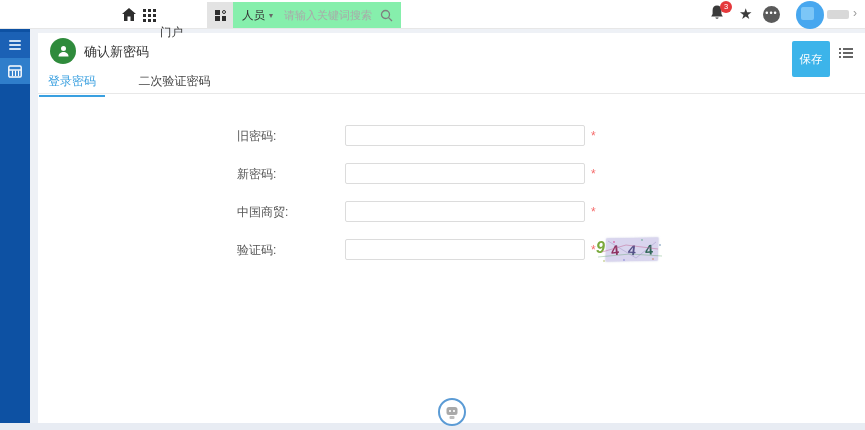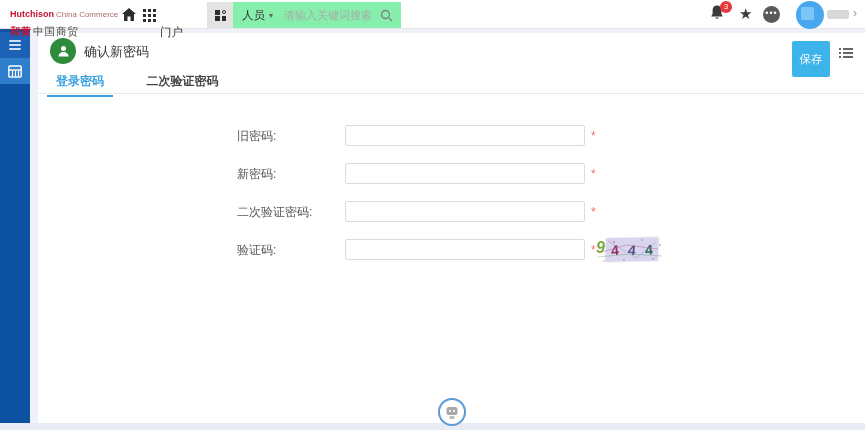--- a/index.html
+++ b/index.html
@@ -52,21 +52,21 @@
   
   .card { position:absolute; left:38px; top:33px; right:0; bottom:7px; background:#fff; }
   .title-icon { position:absolute; left:12px; top:5px; width:26px; height:26px; border-radius:50%; background:#2f8b3c; display:flex; align-items:center; justify-content:center; }
   .page-title { position:absolute; left:46px; top:10px; font-size:13px; color:#333; }
   .save-btn { position:absolute; right:35px; top:8px; width:38px; height:36px; background:#3cb4ea; color:#fff; font-size:11.5px; border:none; border-radius:2px; cursor:pointer; font-family:inherit; }
   .list-btn { position:absolute; right:12px; top:13px; width:14px; cursor:pointer; }
   .list-btn .row { display:flex; align-items:center; margin:2px 0; }
   .list-btn .dot { width:2px; height:2px; background:#666; margin-right:2px; }
   .list-btn .bar { flex:1; height:2px; background:#666; }
 
-  .tabbar { position:absolute; left:0; right:0; top:34px; height:27px; border-bottom:1px solid #e8e8e8; padding-left:13px;font-weight:bold; }
+  .tabbar { position:absolute; left:0; right:0; top:34px; height:27px; border-bottom:1px solid #e8e8e8; padding-left:5px; }
   .tab { display:inline-block; padding:6px 5px; font-size:12px; color:#444; cursor:pointer; position:relative; margin-right:28px; }
   .tab.active { color:#3aa0e0; }
   .tab.active::after { content:""; position:absolute; left:-4px; right:-4px; bottom:-1px; height:2px; background:#3aa0e0; }
 
   .form-row { position:absolute; left:0; height:22px; }
   .f-label { position:absolute; left:199px; top:3px; font-size:12px; color:#555; white-space:nowrap; }
   .f-input { position:absolute; left:307px; top:0; width:240px; height:21px; border:1px solid #dcdcdc; border-radius:2px; outline:none; font-size:12px; padding:0 6px; color:#333; font-family:inherit; }
   .f-req { position:absolute; left:553px; top:4px; font-size:12px; color:#f56c6c; }
 
   .captcha { position:absolute; left:558px; top:-3px; width:70px; height:28px; cursor:pointer; }
@@ -82,28 +82,20 @@
 
   .bottom-strip { position:absolute; left:0; right:0; bottom:0; height:7px; background:#e8ecf3; }
 </style>
 </head>
 <body>
 
 <div class="screen">
 
   <div class="header">
 
-    <div class="logo">
-      <div>
-        <span class="en-bold">Hutchison</span><span class="en-rest">China Commerce</span>
-      </div>
-      <div>
-        <span class="cn-bold">和黄</span><span class="cn-rest">中国商贸</span>
-      </div>
-    </div>
 
     <div class="home-btn">
       <svg width="16" height="15" viewBox="0 0 16 15">
           <path d="M8 1 L15 7 H13 V14 H9.5 V9.5 H6.5 V14 H3 V7 H1 Z" fill="#2d2d2d"></path>
         </svg>
     </div>
 
     <div class="appgrid-btn">
       <svg width="13" height="13" viewBox="0 0 13 13">
         <g fill="#2d2d2d">
@@ -215,21 +207,21 @@
       <span class="f-req">*</span>
     </div>
 
     <div class="form-row" style="top:130px;">
       <span class="f-label">新密码:</span>
       <input class="f-input" type="password" style="">
       <span class="f-req">*</span>
     </div>
 
     <div class="form-row" style="top:168px;">
-      <span class="f-label">二次验证密码:</span>
+      <span class="f-label">中国商贸:</span>
       <input class="f-input" type="password" style="">
       <span class="f-req">*</span>
     </div>
 
     <div class="form-row" style="top:206px;">
       <span class="f-label">验证码:</span>
       <input class="f-input" type="text" style="">
       <span class="f-req">*</span>
 
       <div class="captcha">

